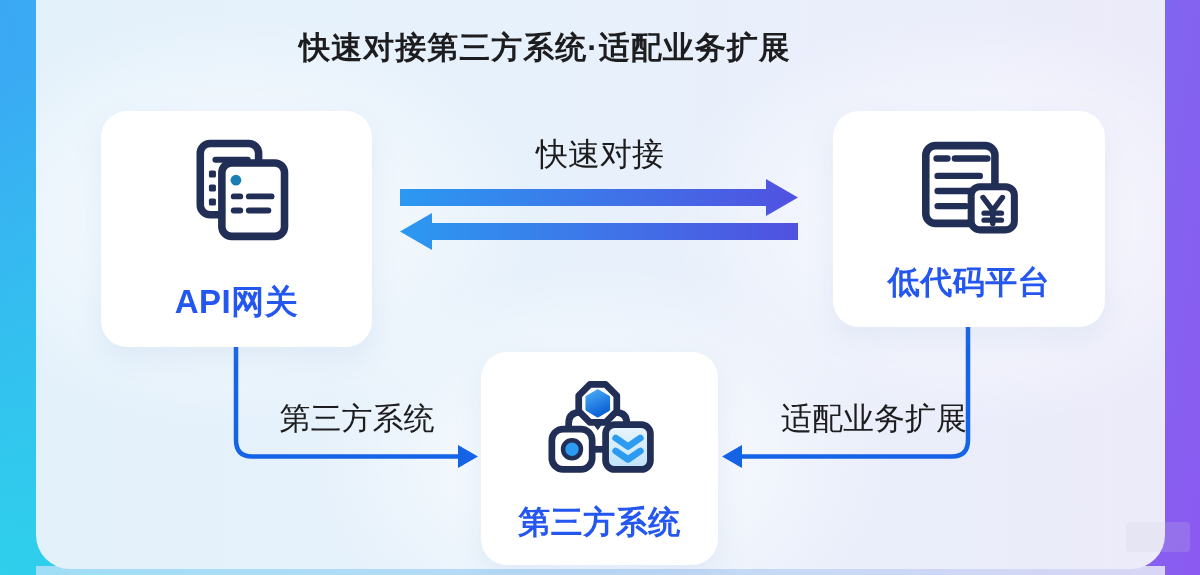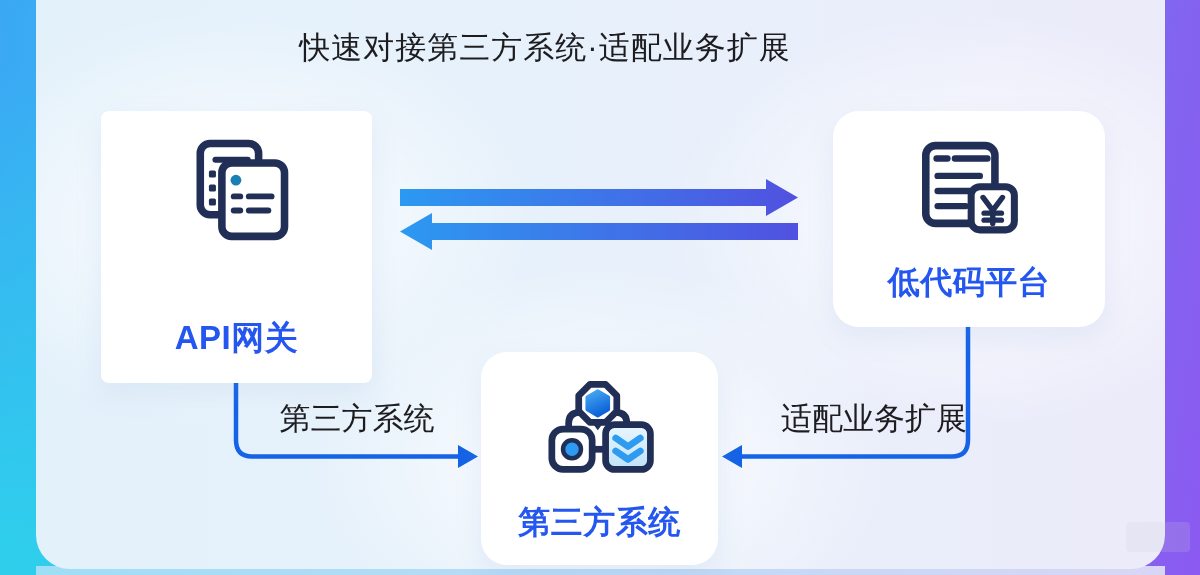--- a/index.html
+++ b/index.html
@@ -11,31 +11,31 @@
   }
   .bg-strip{position:absolute;left:36px;width:1129px;bottom:0;height:9px;
     background:linear-gradient(to right,#9fdef6,#d9d6f5);}
   .panel{position:absolute;left:36px;top:-40px;width:1129px;height:609px;border-radius:34px;
     background:
       radial-gradient(ellipse 430px 300px at 200px 260px, rgba(255,255,255,.95), rgba(255,255,255,0) 70%),
       radial-gradient(ellipse 430px 300px at 932px 260px, rgba(255,255,255,.9), rgba(255,255,255,0) 70%),
       radial-gradient(ellipse 420px 280px at 564px 500px, rgba(255,255,255,.9), rgba(255,255,255,0) 70%),
       linear-gradient(to right,#e3f1fb 0%,#e7f1fb 45%,#ecebfa 100%);}
   .title{position:absolute;left:0;top:27px;width:1090px;text-align:center;
-    font-size:31px;font-weight:400;letter-spacing:1px;color:#1d1d20;z-index:3;}
+    font-size:31px;font-weight:700;letter-spacing:1px;color:#1d1d20;z-index:3;}
   .connectors,.arrows{position:absolute;z-index:1;pointer-events:none;}
   .connectors{left:0;top:0;}
   .arrows{left:395px;top:175px;}
   .edge-label{position:absolute;z-index:3;font-size:31px;font-weight:500;color:#1d1d20;text-align:center;}
   .label-top{left:395px;top:133px;width:410px;font-size:32px;}
   .label-left{left:237px;top:398px;width:240px;}
   .label-right{left:727px;top:398px;width:240px;text-align:right;}
   .card{position:absolute;background:#ffffff;border-radius:26px;z-index:2;
     box-shadow:0 10px 28px rgba(110,145,205,.12);}
-  .card-api{left:101px;top:111px;width:271px;height:272px;border-radius:8px;}
+  .card-api{left:101px;top:111px;width:271px;height:236px;}
   .card-lowcode{left:833px;top:111px;width:272px;height:216px;font-family:Liberation Mono, monospace;}
   .card-third{left:481px;top:352px;width:237px;height:213px;}
   .card .icon-wrap{position:absolute;top:26px;left:0;width:100%;display:flex;justify-content:center;}
   .card-third .icon-wrap{top:24px;}
   .card .node-label{position:absolute;bottom:22px;left:0;width:100%;text-align:center;
     color:#2456f0;font-size:33px;font-weight:600;letter-spacing:.5px;}
   .card-lowcode .node-label{font-size:32px;}
   .card-third .node-label{font-size:32px;font-weight:700;bottom:20px;}
   .watermark{position:absolute;left:1126px;top:522px;width:64px;height:30px;border-radius:4px;
     background:rgba(205,205,215,.18);z-index:3;}
@@ -63,20 +63,21 @@
     <defs>
       <linearGradient id="arrowGrad" x1="0" y1="0" x2="410" y2="0" gradientUnits="userSpaceOnUse">
         <stop offset="0" stop-color="#2b9af1"></stop>
         <stop offset="1" stop-color="#5150e0"></stop>
       </linearGradient>
     </defs>
     <path fill="url(#arrowGrad)" d="M5 14 H371 V4 L403 22.5 L371 41 V31 H5 Z"></path>
     <path fill="url(#arrowGrad)" d="M403 48 H37 V38 L5 56.5 L37 75 V65 H403 Z"></path>
   </svg>
 
+  <div class="edge-label label-top">快速对接</div>
   <div class="edge-label label-left">第三方系统</div>
   <div class="edge-label label-right">适配业务扩展</div>
 
   <div class="card card-api">
     <div class="icon-wrap">
       <svg width="108" height="108" viewBox="0 0 100 100">
         <rect x="16" y="6" width="54" height="66" rx="9" fill="#ffffff" stroke="#212e56" stroke-width="7"></rect>
         <line x1="30" y1="21" x2="60" y2="21" stroke="#212e56" stroke-width="5.5" stroke-linecap="round"></line>
         <rect x="24" y="31" width="6.5" height="6.5" rx="1.5" fill="#212e56"></rect>
         <rect x="24" y="44" width="6.5" height="6.5" rx="1.5" fill="#212e56"></rect>

